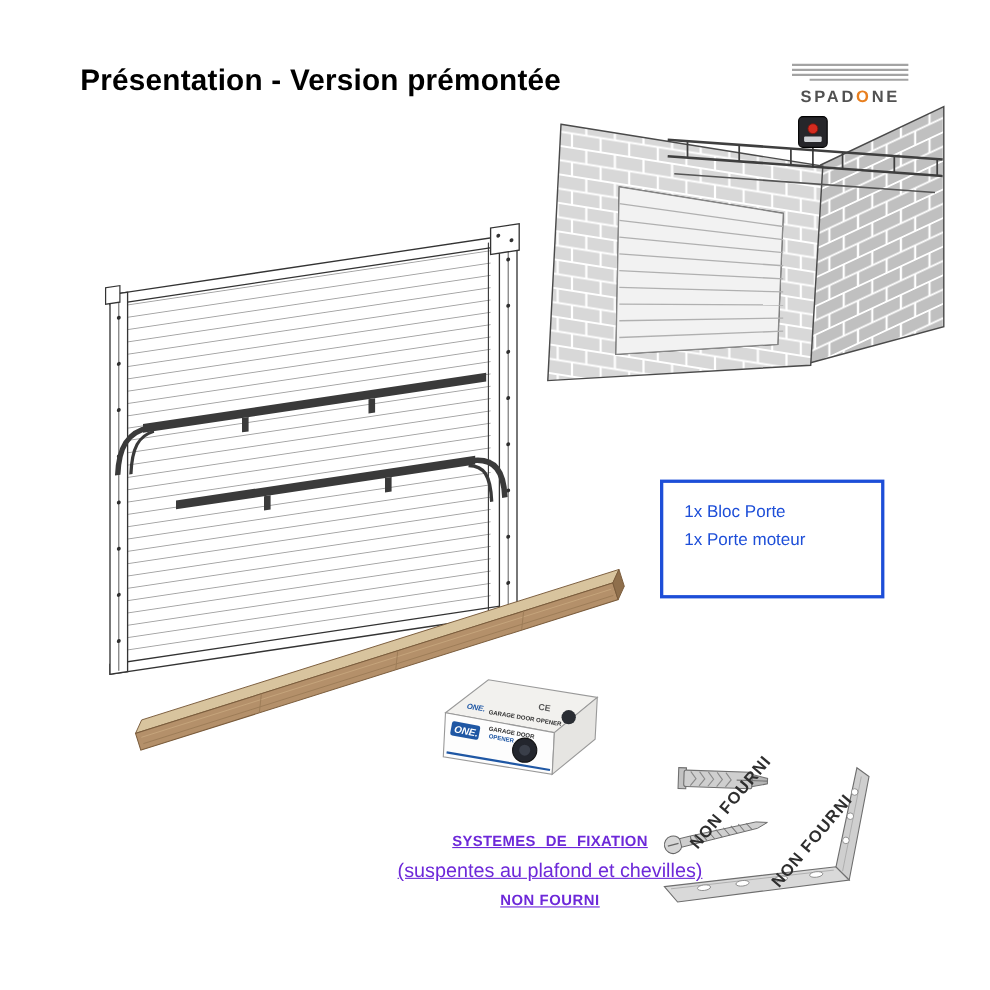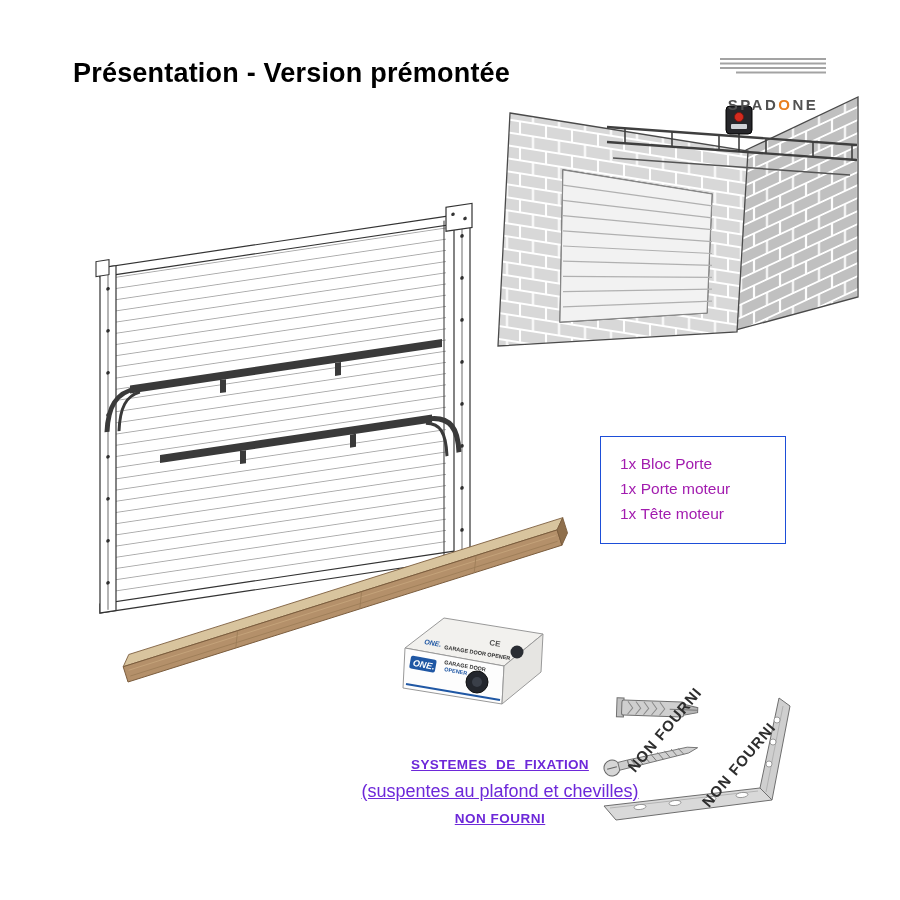--- a/index.html
+++ b/index.html
@@ -3,25 +3,25 @@
 <meta charset="utf-8">
 <style>
   html,body{margin:0;padding:0;background:#fff;}
   .stage{position:relative;width:900px;height:900px;background:#ffffff;overflow:hidden;
          font-family:"Liberation Sans",sans-serif;}
   .art{position:absolute;left:0;top:0;}
   .title{position:absolute;left:73px;top:58px;font-size:27px;font-weight:bold;color:#000;
          letter-spacing:.2px;white-space:nowrap;}
   .logo{position:absolute;left:719px;top:57px;width:108px;text-align:center;}
   .logo-lines{display:block;margin:0 auto;}
-  .logo-text{font-size:15px;font-weight:bold;letter-spacing:2.5px;color:#515151;margin-top:21px;
+  .logo-text{font-size:15px;font-weight:bold;letter-spacing:2.5px;color:#515151;margin-top:5px;
              white-space:nowrap;}
   .logo-accent{color:#e87f1f;}
-  .parts-box{position:absolute;left:600px;top:436px;width:186px;height:108px;border:1px solid #1d4ed8;
-             box-sizing:border-box;padding:14px 0 0 19px;font-size:15.5px;line-height:25px;color:#a21caf;}
+  .parts-box{position:absolute;left:600px;top:436px;width:204px;height:108px;border:3px solid #1d4ed8;
+             box-sizing:border-box;padding:14px 0 0 19px;font-size:15.5px;line-height:25px;color:#1d4ed8;}
   .fix-note{position:absolute;left:352px;top:757px;width:296px;text-align:center;color:#6d28d9;text-decoration:underline;}
   .fix-note .l1{font-weight:bold;font-size:13.5px;word-spacing:5px;letter-spacing:.3px;}
   .fix-note .l2{font-size:18px;margin-top:9px;}
   .fix-note .l3{font-weight:bold;font-size:13.5px;margin-top:9px;letter-spacing:.5px;}
   .watermark{position:absolute;font-weight:bold;font-size:15px;color:#2e2e2e;letter-spacing:1px;
              white-space:nowrap;transform:rotate(-50deg);}
   .wm1{left:612px;top:721px;}
   .wm2{left:686px;top:756px;}
 </style>
 </head>
@@ -202,21 +202,20 @@
       <line x1="16" y1="15.5" x2="106" y2="15.5" stroke="#a3a3a3" stroke-width="2"></line>
     </svg>
     <div class="logo-text">
       <span>SPAD</span><span class="logo-accent">O</span><span>NE</span>
     </div>
   </div>
 
   <div class="parts-box">
     <div>1x Bloc Porte</div>
     <div>1x Porte moteur</div>
-    <div>1x Tête moteur</div>
   </div>
 
   <div class="fix-note">
     <div class="l1">SYSTEMES DE FIXATION</div>
     <div class="l2">(suspentes au plafond et chevilles)</div>
     <div class="l3">NON FOURNI</div>
   </div>
 
   <div class="watermark wm1">NON FOURNI</div>
   <div class="watermark wm2">NON FOURNI</div>

